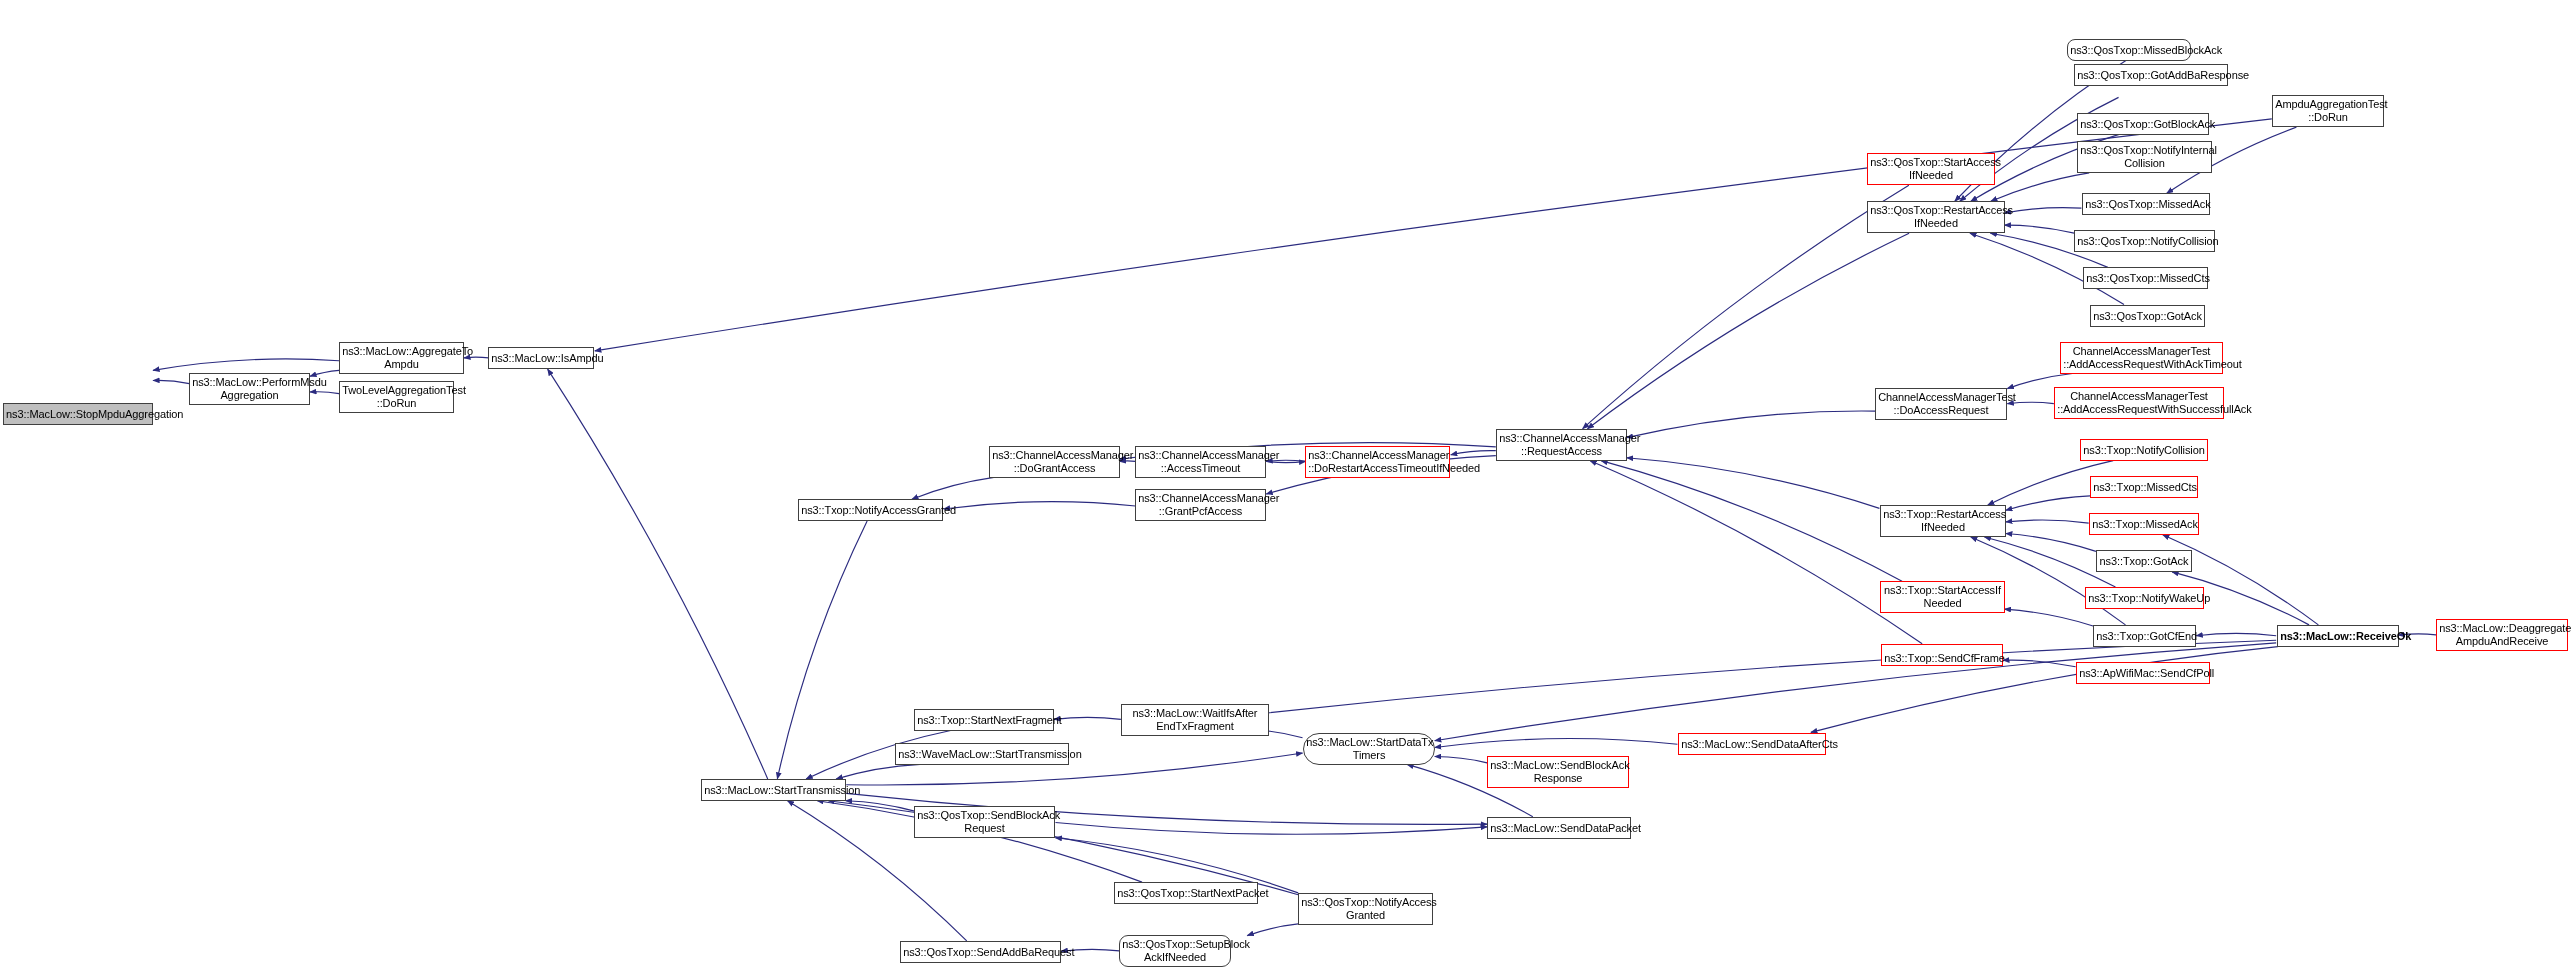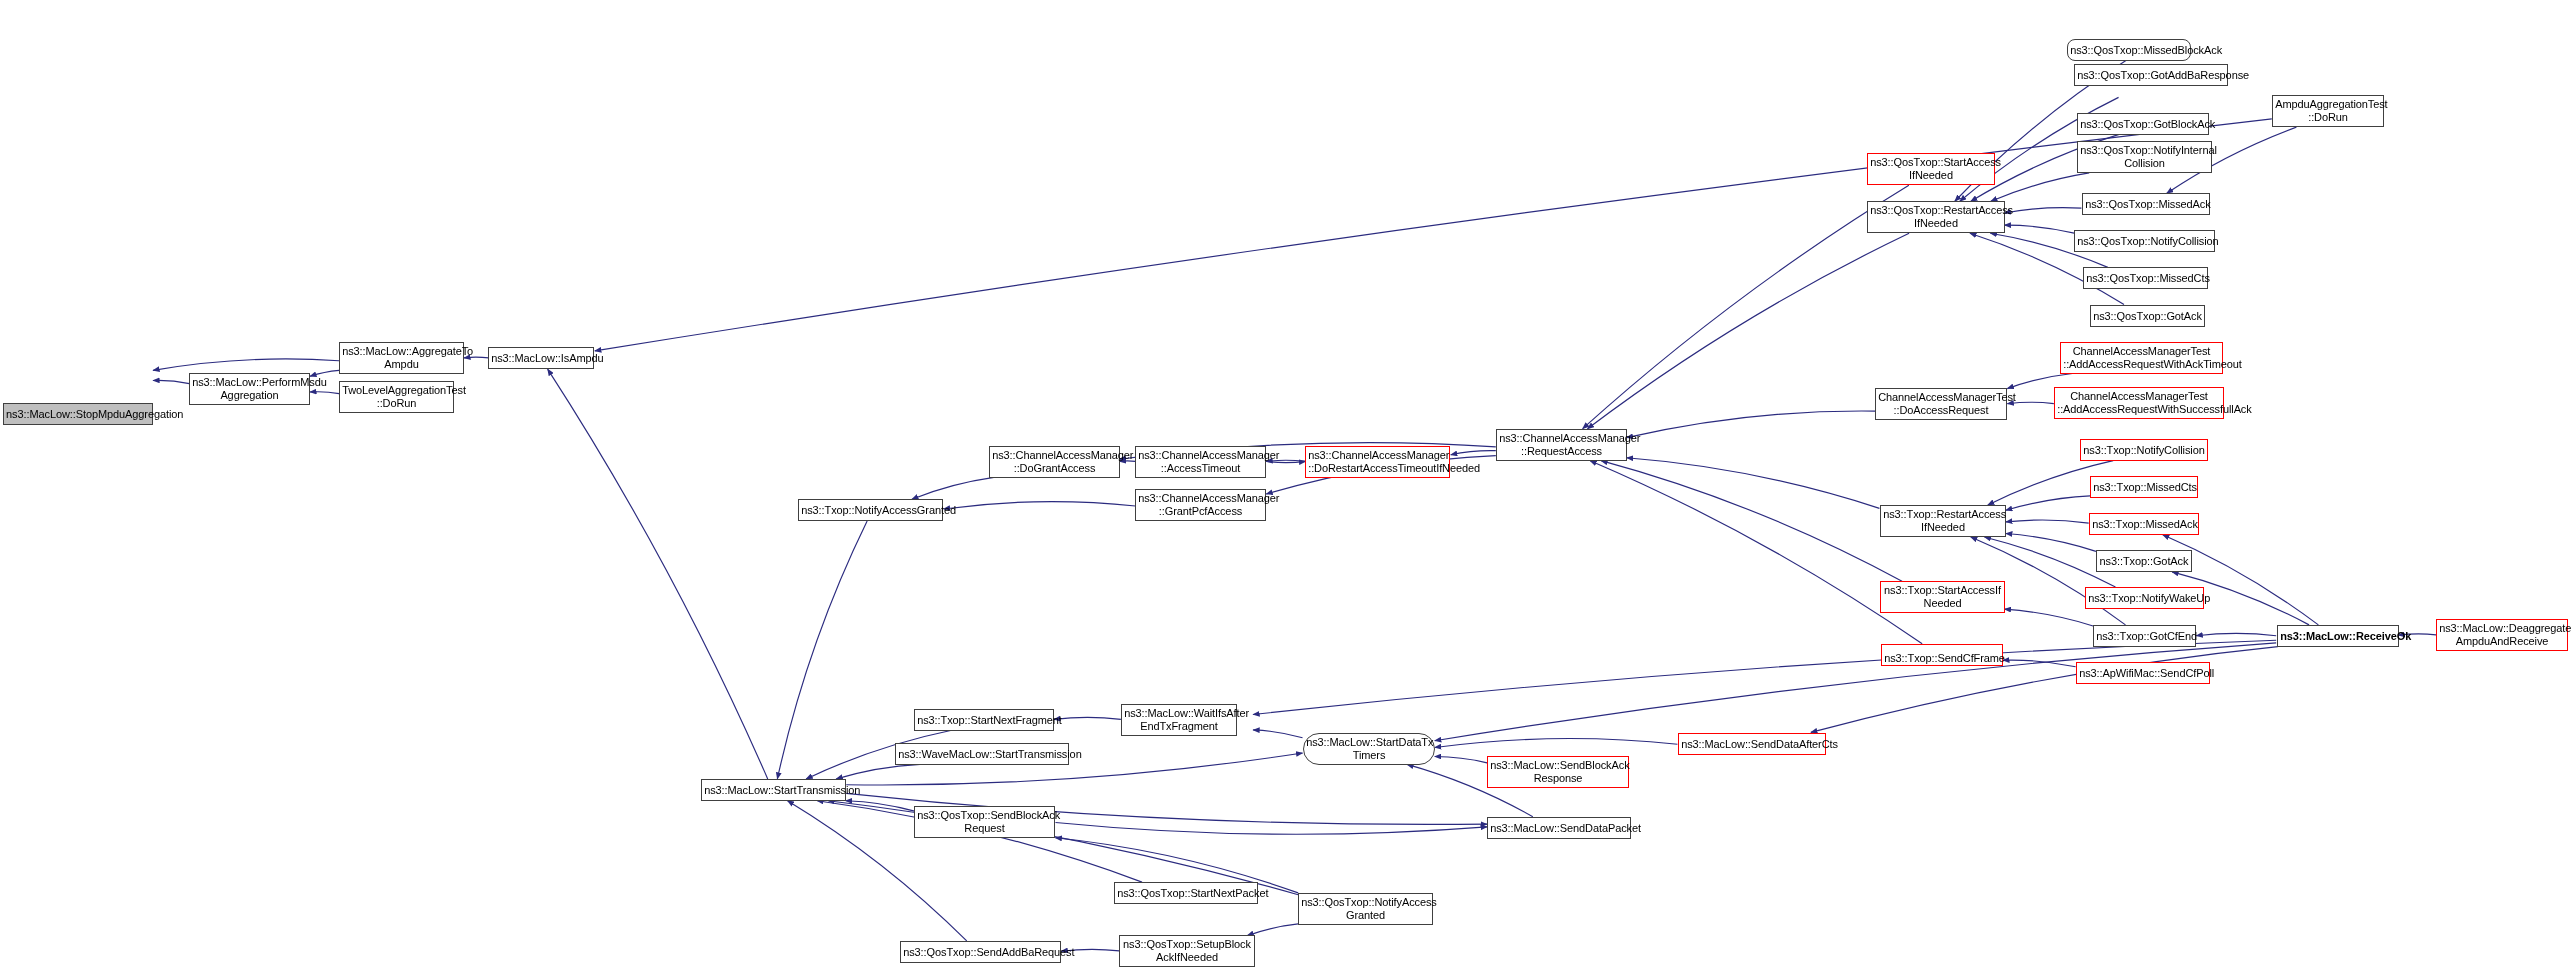--- a/index.html
+++ b/index.html
@@ -167,25 +167,25 @@
       <div class="node" style="left: 2277px; top: 625px; width: 122px; height: 22px; font-weight: bold;"><span>ns3::MacLow::ReceiveOk</span></div>
       <div class="node red" style="left: 2436px; top: 619px; width: 132px; height: 32px;"><span>ns3::MacLow::Deaggregate
 AmpduAndReceive</span></div>
       <div class="node" style="left: 701px; top: 779px; width: 145px; height: 22px;"><span>ns3::MacLow::StartTransmission</span></div>
       <div class="node" style="left: 914px; top: 709px; width: 140px; height: 22px;"><span>ns3::Txop::StartNextFragment</span></div>
       <div class="node" style="left: 895px; top: 743px; width: 174px; height: 22px;"><span>ns3::WaveMacLow::StartTransmission</span></div>
       <div class="node" style="left: 914px; top: 806px; width: 141px; height: 32px;"><span>ns3::QosTxop::SendBlockAck
 Request</span></div>
       <div class="node" style="left: 1114px; top: 882px; width: 144px; height: 22px;"><span>ns3::QosTxop::StartNextPacket</span></div>
       <div class="node" style="left: 900px; top: 941px; width: 161px; height: 22px;"><span>ns3::QosTxop::SendAddBaRequest</span></div>
-      <div class="node" style="left: 1119px; top: 935px; width: 136px; height: 32px;"><span>ns3::QosTxop::SetupBlock
+      <div class="node" style="left: 1119px; top: 935px; width: 112px; height: 32px; border-radius: 9px;"><span>ns3::QosTxop::SetupBlock
 AckIfNeeded</span></div>
       <div class="node" style="left: 1298px; top: 893px; width: 135px; height: 32px;"><span>ns3::QosTxop::NotifyAccess
 Granted</span></div>
-      <div class="node" style="left: 1121px; top: 704px; width: 116px; height: 32px;"><span>ns3::MacLow::WaitIfsAfter
+      <div class="node" style="left: 1121px; top: 704px; width: 148px; height: 32px;"><span>ns3::MacLow::WaitIfsAfter
 EndTxFragment</span></div>
       <div class="node" style="left: 1303px; top: 733px; width: 132px; height: 32px; border-radius: 16px;"><span>ns3::MacLow::StartDataTx
 Timers</span></div>
       <div class="node red" style="left: 1487px; top: 756px; width: 142px; height: 32px;"><span>ns3::MacLow::SendBlockAck
 Response</span></div>
       <div class="node" style="left: 1487px; top: 817px; width: 144px; height: 22px;"><span>ns3::MacLow::SendDataPacket</span></div>
       <div class="node red" style="left: 1678px; top: 733px; width: 148px; height: 22px;"><span>ns3::MacLow::SendDataAfterCts</span></div>
     </div>
 </div>
 

